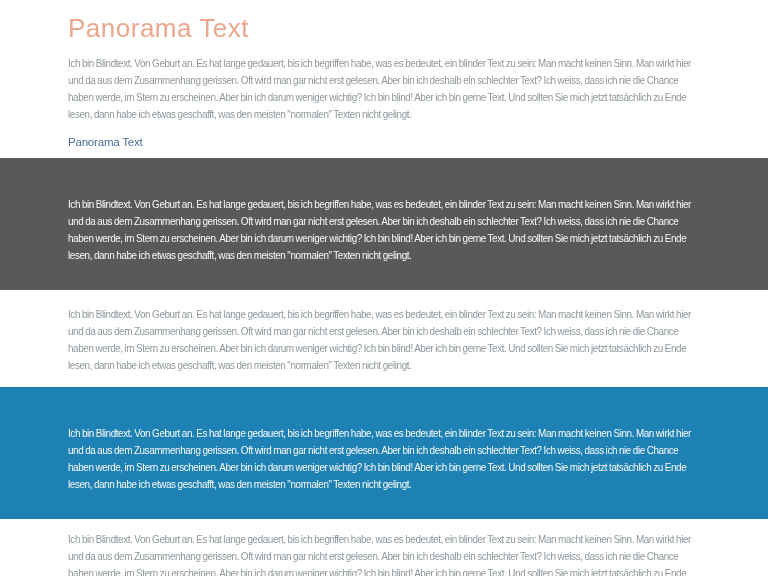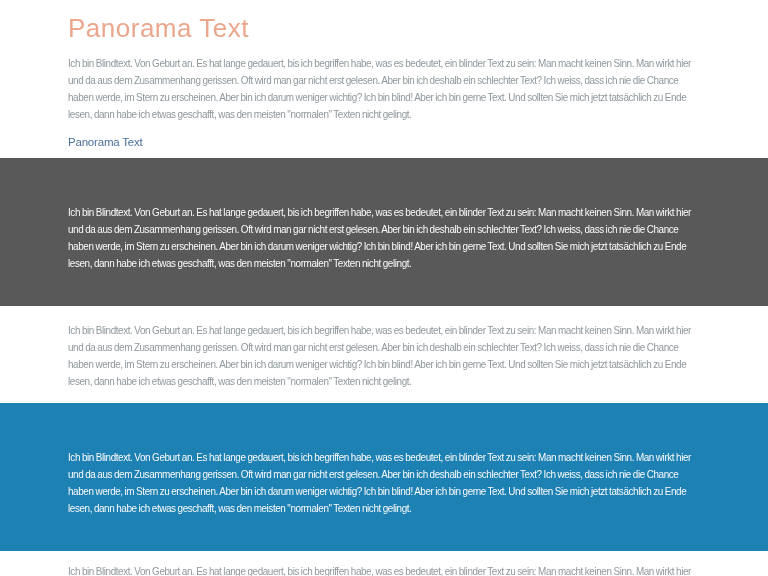--- a/index.html
+++ b/index.html
@@ -8,21 +8,21 @@
   }
   body {
     width: 768px;
     height: 576px;
     overflow: hidden;
     background: var(--page-bg, #ffffff);
     font-family: "Liberation Sans", "DejaVu Sans", sans-serif;
   }
   .container {
     width: 632px;
-    margin: 8px auto;
+    margin: 0 auto;
   }
   h1.page-title {
     margin: 13px 0 0;
     font-weight: 300;
     font-size: 26px;
     letter-spacing: 0.5px;
     color: var(--heading, #eba78d);
   }
   .copy {
     width: 702px;

